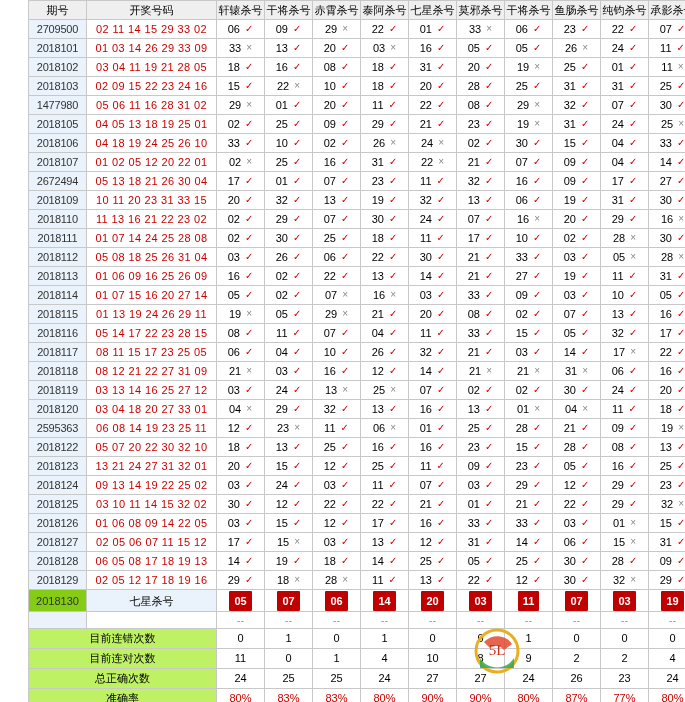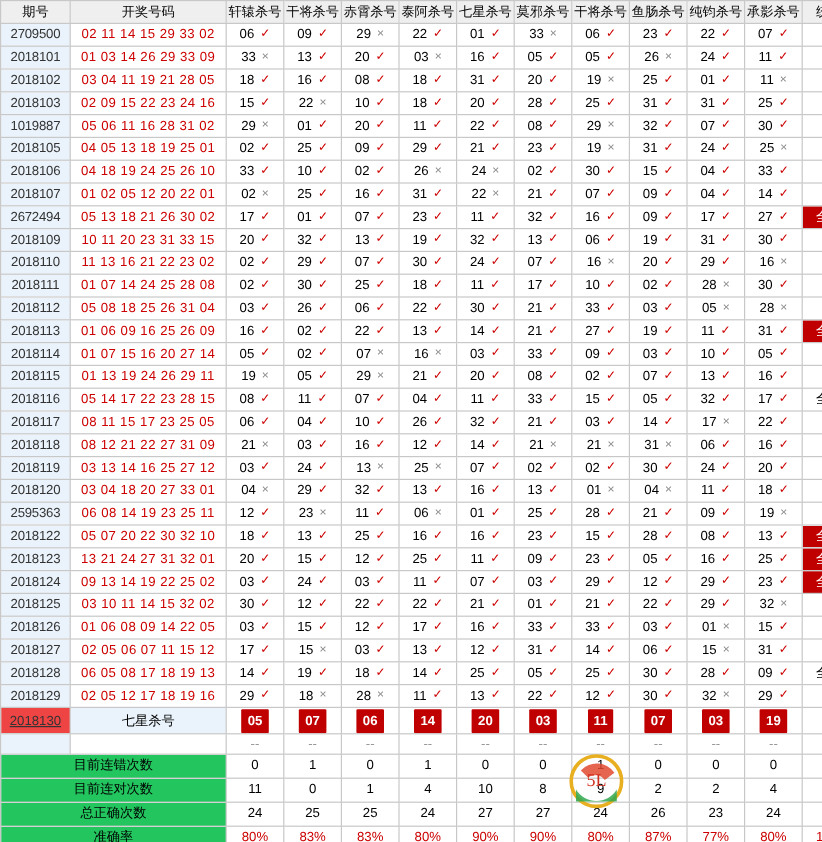--- a/index.html
+++ b/index.html
@@ -8,20 +8,21 @@
     background: #fff;
     font-family: "Liberation Sans", sans-serif;
     font-size: 11px;
     color: #333;
   }
   #wrap {
     width: 685px;
     height: 702px;
     position: relative;
     overflow: hidden;
+    padding-left: 28px;
   }
   table.main {
     border-collapse: collapse;
     width: 683px;
     table-layout: fixed;
   }
   table.main th, table.main td {
     border: 1px solid #c8c8c8;
     padding: 0;
     text-align: center;
@@ -71,34 +72,34 @@
     font-weight: bold;
     font-size: 11px;
   }
   
   tr.current td { height: 22px; }
   td.cur-label {
     background: #eaf3fb;
     font-weight: bold;
     color: #000;
   }
-  td.cur-issue { background: #ef4444; color: #333; text-decoration: underline; }
+  td.cur-issue { background: #84cc16; color: #333; }
   .cur-box {
     display: inline-block;
     background: #c00000;
     color: #fff;
     font-weight: bold;
     padding: 1px 5px;
     font-size: 11px;
     border-radius: 1px;
   }
   tr.dash td { color: #999; height: 16px; line-height: 16px; }
   tr.sumrow td { height: 19px; line-height: 19px; }
   td.sum-label {
-    background: #22c55e;
+    background: #bef264;
     text-align: center;
     color: #000;
     font-weight: normal;
     margin-left: 24px;
   }
   td.sum-val { background: #fff; color: #000; font-weight: bold; }
   td.sum-val.rate { color: #cc0000; }
   td.sum-tail { background: #fff; color: #000; font-weight: bold; }
   .logo {
     position: absolute;
@@ -401,21 +402,21 @@
           </td>
           <td class="kill">
             <span class="kcell">
               <span class="knum">25</span>
               <span class="mark-ok">✓</span>
             </span>
           </td>
           <td class="stat">9</td>
         </tr>
         <tr>
-          <td class="issue">1019887</td>
+          <td class="issue">1477980</td>
           <td class="balls">05 06 11 16 28 31 02</td>
           <td class="kill">
             <span class="kcell">
               <span class="knum">29</span>
               <span class="mark-x">×</span>
             </span>
           </td>
           <td class="kill">
             <span class="kcell">
               <span class="knum">01</span>
@@ -662,21 +663,21 @@
           <td class="kill">
             <span class="kcell">
               <span class="knum">14</span>
               <span class="mark-ok">✓</span>
             </span>
           </td>
           <td class="stat">7</td>
         </tr>
         <tr>
           <td class="issue">2672494</td>
-          <td class="balls">05 13 18 21 26 30 02</td>
+          <td class="balls">05 13 18 21 26 30 04</td>
           <td class="kill">
             <span class="kcell">
               <span class="knum">17</span>
               <span class="mark-ok">✓</span>
             </span>
           </td>
           <td class="kill">
             <span class="kcell">
               <span class="knum">01</span>
               <span class="mark-ok">✓</span>

